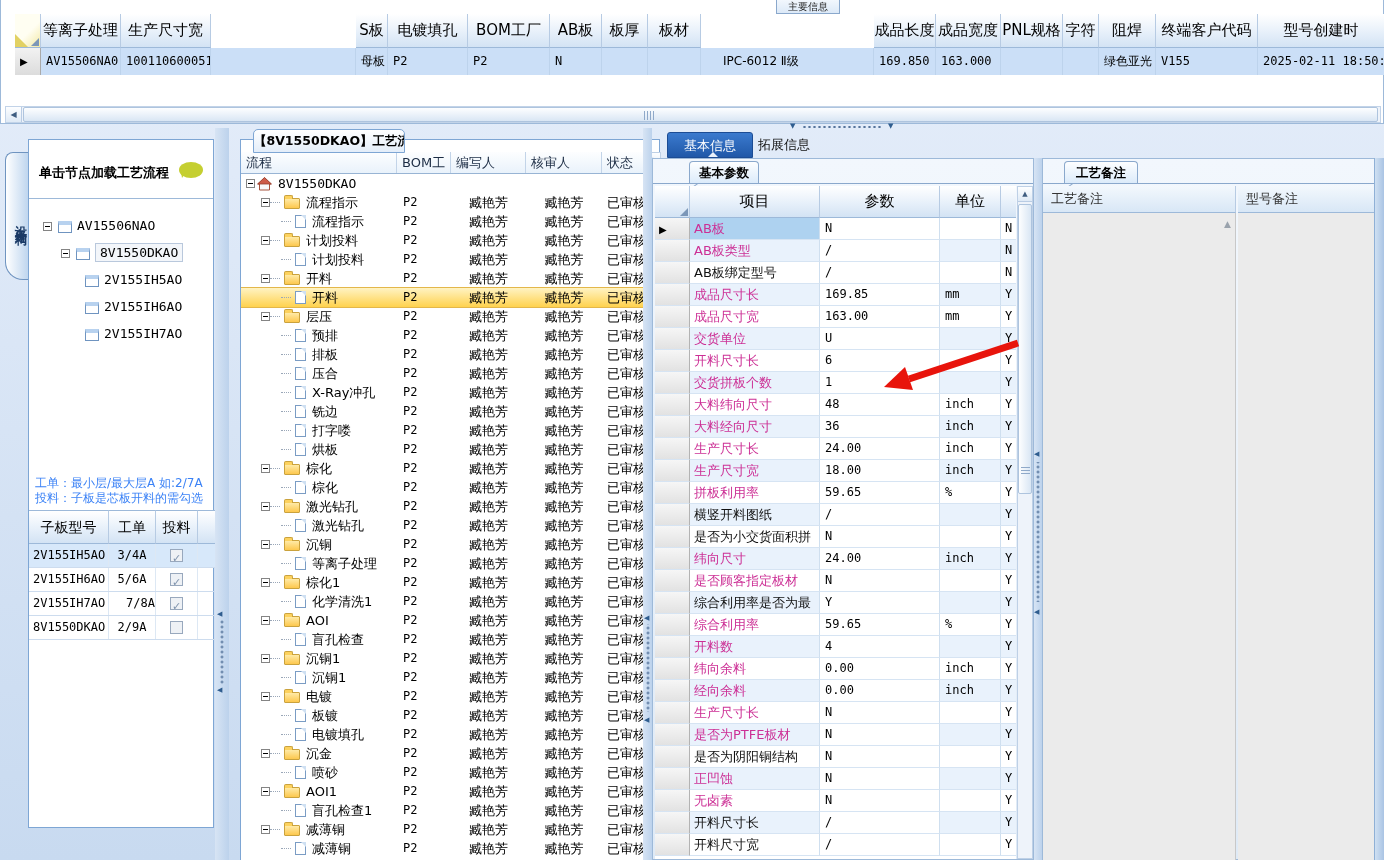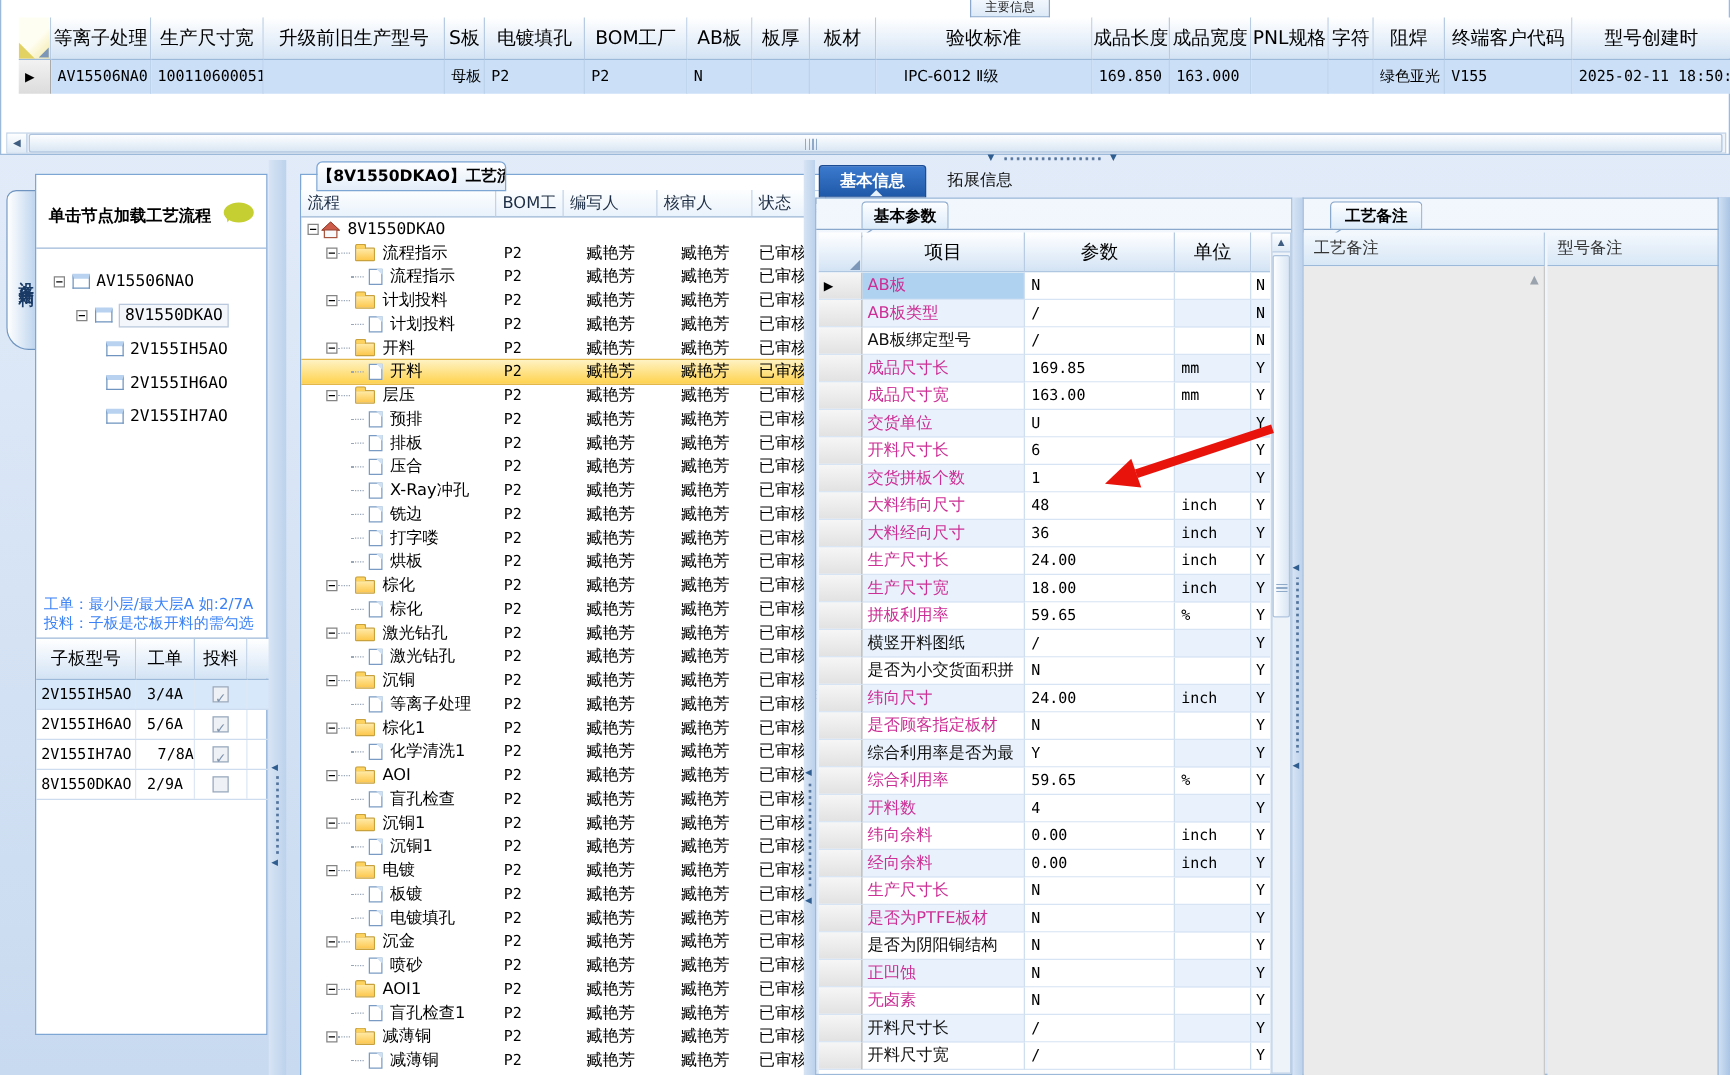--- a/index.html
+++ b/index.html
@@ -92,21 +92,21 @@
 .frow:not(.folder):not(.root) .nodeicon{width:11px;height:13px;background:#fff;border:1px solid #7a9cc4;position:relative}
 .frow:not(.folder):not(.root) .nodeicon::after{content:"";position:absolute;right:-1px;top:-1px;border-top:5px solid #cfe0f2;border-left:5px solid transparent}
 .folder .nodeicon{width:16px;height:11px;background:linear-gradient(#ffeaa6,#fdc84e);border:1px solid #caa23d;border-radius:1px;position:relative;margin-top:2px}
 .folder .nodeicon::before{content:"";position:absolute;left:-1px;top:-4px;width:7px;height:3px;background:#fdd25e;border:1px solid #caa23d;border-bottom:none;border-radius:2px 2px 0 0}
 .homeicon{display:inline-block;width:15px;height:14px;flex:none;margin:0 6px 0 2px}
 .frow.sel{background:linear-gradient(#fff3c3,#ffd24e);outline:1px solid #e3b74a}
 #flow-vscroll{left:404px;top:12px;height:706px}
 
 
 #info-tabs{position:absolute;left:652px;top:132px;width:382px;height:26px}
-#tab-basic{position:absolute;left:3px;top:0;width:86px;height:26px;background:linear-gradient(#3b7ace,#2058a8);color:#fff;font-weight:bold;font-size:13px;text-align:center;line-height:25px;border:1px solid #1c4c94;border-radius:3px 3px 0 0}
+#tab-basic{position:absolute;left:15px;top:0;width:86px;height:26px;background:linear-gradient(#3b7ace,#2058a8);color:#fff;font-weight:normal;font-size:13px;text-align:center;line-height:25px;border:1px solid #1c4c94;border-radius:3px 3px 0 0}
 #tab-basic::after{content:"";position:absolute;left:40px;bottom:0;border-bottom:5px solid #e9f1fb;border-left:5px solid transparent;border-right:5px solid transparent}
 #tab-ext{position:absolute;left:89px;top:0;width:86px;height:26px;font-size:13px;text-align:center;line-height:25px;color:#111}
 #info-body{position:absolute;left:652px;top:158px;width:382px;height:702px;background:linear-gradient(#f2f7fd,#dfeaf6);border:1px solid #9db9d9}
 #subtab-param{position:absolute;left:36px;top:2px;width:70px;height:22px;background:linear-gradient(#fdfeff,#dcebfa);border:1px solid #8aa8cc;border-bottom:none;border-radius:4px 4px 0 0;font-size:12.5px;font-weight:bold;text-align:center;line-height:21px}
 #subtab-param::before{content:"";position:absolute;left:-22px;bottom:-1px;width:30px;height:1px;background:#8aa8cc;transform:rotate(-35deg);transform-origin:right bottom}
 #subtab-line{position:absolute;left:0;top:24px;width:100%;border-top:1px solid #8aa8cc}
 .phead{position:absolute;left:2px;top:27px;width:361px;height:32px}
 .phead .ph{position:absolute;top:0;height:32px;background:linear-gradient(#ffffff,#e7f0fa 55%,#d3e3f4);border-right:1px solid #b7cbe3;border-bottom:1px solid #9db9d9;font-size:15px;text-align:center;line-height:31px}
 .pc0{left:0;width:35px}.pc1{left:35px;width:130px}.pc2{left:165px;width:120px}.pc3{left:285px;width:61px}.pc4{left:346px;width:15px;border-right:none!important}
 #param-rows{position:absolute;left:2px;top:59px;width:361px;height:641px;overflow:hidden;background:#fff}
@@ -148,28 +148,26 @@
   <div id="top-area">
     <div id="main-tab">主要信息</div>
 
     <div class="t-head">
       <div class="th tc0 corner">
           <span class="fold"></span>
           <span class="tri"></span>
         </div>
       <div class="th tc1">等离子处理</div>
       <div class="th tc2">生产尺寸宽</div>
-      <div class="th tc3">升级前旧生产型号</div>
       <div class="th tc4">S板</div>
       <div class="th tc5">电镀填孔</div>
       <div class="th tc6">BOM工厂</div>
       <div class="th tc7">AB板</div>
       <div class="th tc8">板厚</div>
       <div class="th tc9">板材</div>
-      <div class="th tc10">验收标准</div>
       <div class="th tc11">成品长度</div>
       <div class="th tc12">成品宽度</div>
       <div class="th tc13">PNL规格</div>
       <div class="th tc14">字符</div>
       <div class="th tc15">阻焊</div>
       <div class="th tc16">终端客户代码</div>
       <div class="th tc17">型号创建时</div>
     </div>
 
     <div class="t-row">

